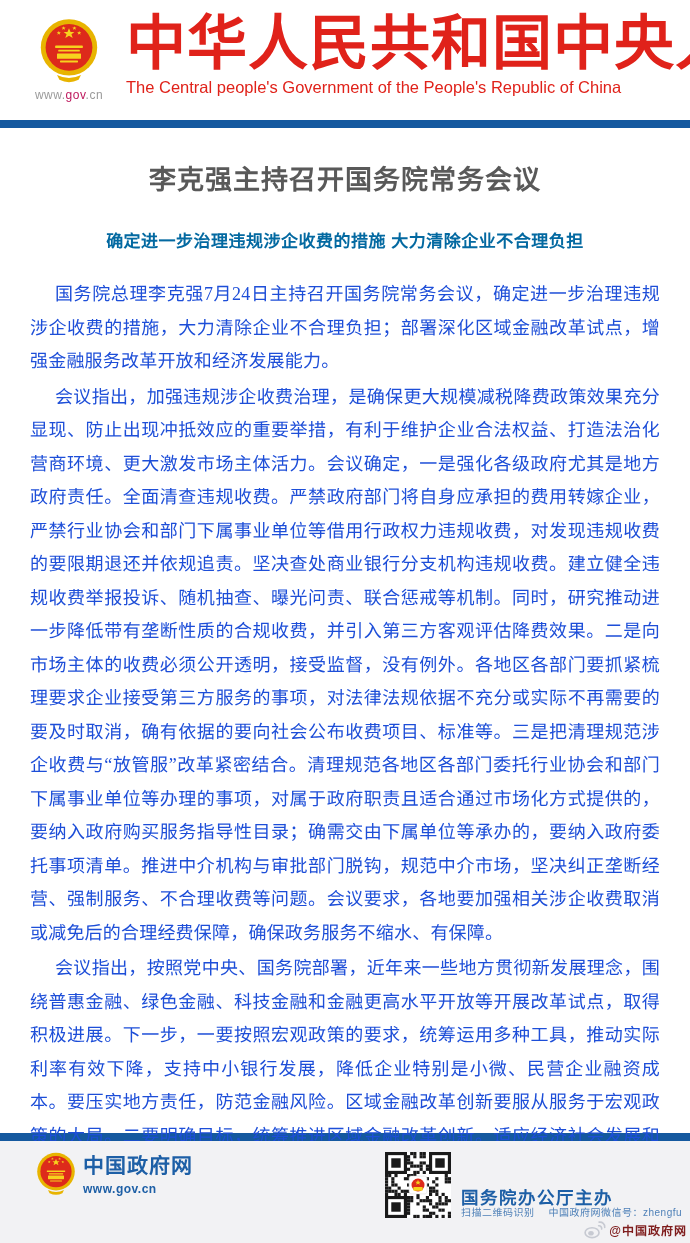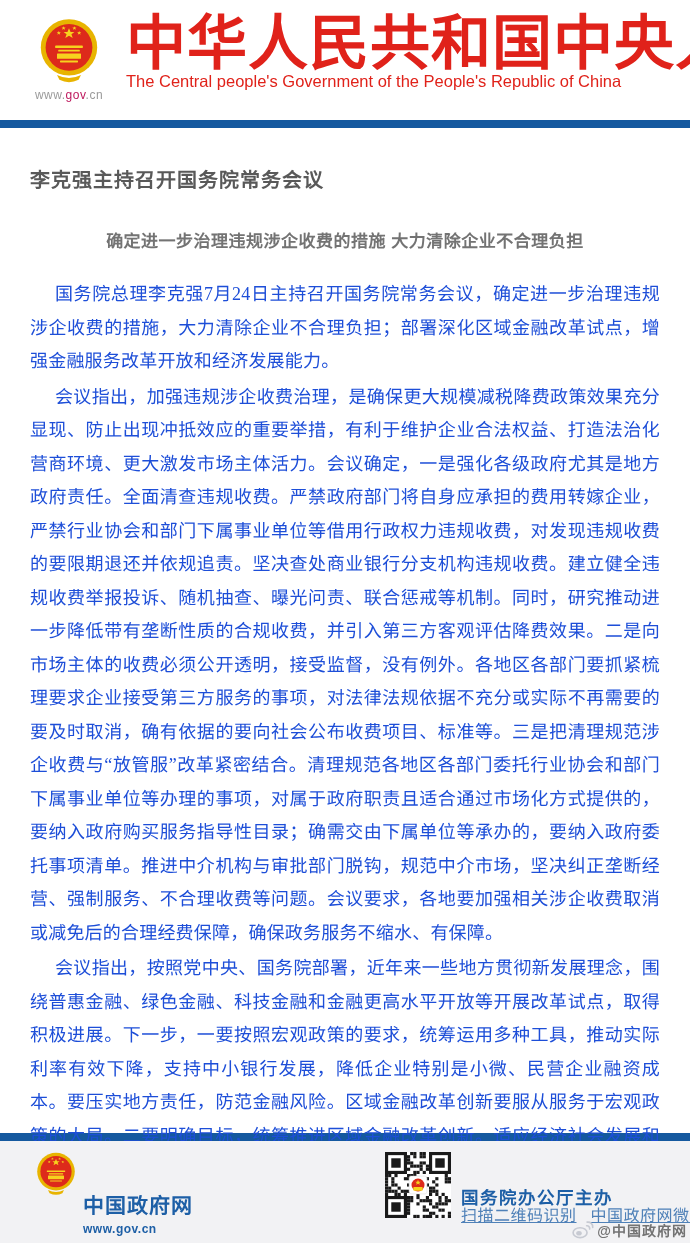--- a/index.html
+++ b/index.html
@@ -15,60 +15,60 @@
   .header-logo { position:absolute; left:33px; top:16px; width:72px; text-align:center; }
   .header-emblem { width:60px; height:70px; display:block; margin:0 auto; }
   .header-url { font-size:12px; letter-spacing:.5px; color:#9a9a9a; margin-top:2px; white-space:nowrap; }
   .header-url .gov { color:#be185d; }
   .header-titles { position:absolute; left:126px; top:18px; width:552px; }
   .header-title-cn {
     color:#e0221a; font-size:60px; font-weight:bold; line-height:52px;
     letter-spacing:1px; white-space:nowrap;
   }
   .header-title-en {
-    color:#e0221a; font-size:16.5px; line-height:22px; white-space:nowrap;
+    color:#e0221a; font-size:16.5px; line-height:22px; margin-top:6px; white-space:nowrap;
   }
   .blue-bar { height:8px; background:#15599f; width:100%; }
 
   
   .article { height:1005px; padding:34px 30px 0 30px; background:#ffffff; }
   .article-title {
-    font-size:20px; font-weight:bold; color:#595959;
+    text-align:center; font-size:27px; font-weight:bold; color:#595959;
     line-height:36px; letter-spacing:1px;
   }
   .article-subtitles { margin-top:26px; }
   .article-subtitle {
-    text-align:center; font-size:17px; font-weight:bold; color:#737373;
+    text-align:center; font-size:17px; font-weight:bold; color:#0369a1;
     line-height:36px; letter-spacing:.5px;
   }
   .article-body { margin-top:18px; }
   .article-body p {
     font-family:"Liberation Serif","DejaVu Serif",serif;
     font-size:18px; line-height:33.5px; color:#1d4ed8;
     text-align:justify; text-indent:25px; letter-spacing:.2px;
     margin-bottom:2px;
   }
 
   
   .footer-bar { height:8px; background:#15599f; width:100%; }
   .footer { height:102px; background:#f2f2f4; position:relative; }
   .footer-left { position:absolute; left:36px; top:10px; display:flex; align-items:flex-start; }
   .footer-emblem { width:40px; height:46px; }
-  .footer-site { margin-left:7px; padding-top:2px;margin-top:40px; }
+  .footer-site { margin-left:7px; padding-top:2px; }
   .footer-site-name { color:#1d5fa6; font-size:21px; font-weight:bold; line-height:26px; letter-spacing:1px; }
   .footer-site-url { color:#1d5fa6; font-size:12px; font-weight:bold; margin-top:3px; letter-spacing:.5px; }
   .footer-qr { position:absolute; left:385px; top:11px; width:66px; height:66px; background:#ffffff; }
   .footer-host { position:absolute; left:461px; top:12px; }
   .footer-host-line { color:#1d5fa6; font-size:17.5px; font-weight:bold; line-height:22px; letter-spacing:1.5px;margin-top:34px; }
   .footer-hint { position:absolute; left:461px; top:61px; white-space:nowrap; }
-  .footer-hint span { color:#4f81b8; font-size:16px; letter-spacing:.5px;text-decoration:underline; }
+  .footer-hint span { color:#4f81b8; font-size:10px; letter-spacing:.5px; }
   .footer-hint .gap { display:inline-block; width:14px; }
   .watermark {
-    position:absolute; right:3px; bottom:3px; display:flex; align-items:flex-end;
-    color:#737373; font-size:14px; font-weight:bold; letter-spacing:1px;
+    position:absolute; right:3px; bottom:3px; display:flex; align-items:center;
+    color:#7f1d1d; font-size:12px; font-weight:bold; letter-spacing:1px;
   }
   .watermark svg { width:24px; height:22px; margin-right:2px; }
 </style>
 </head>
 <body>
 
 <div class="page">
 
   <div class="header">
     <div class="header-logo">

